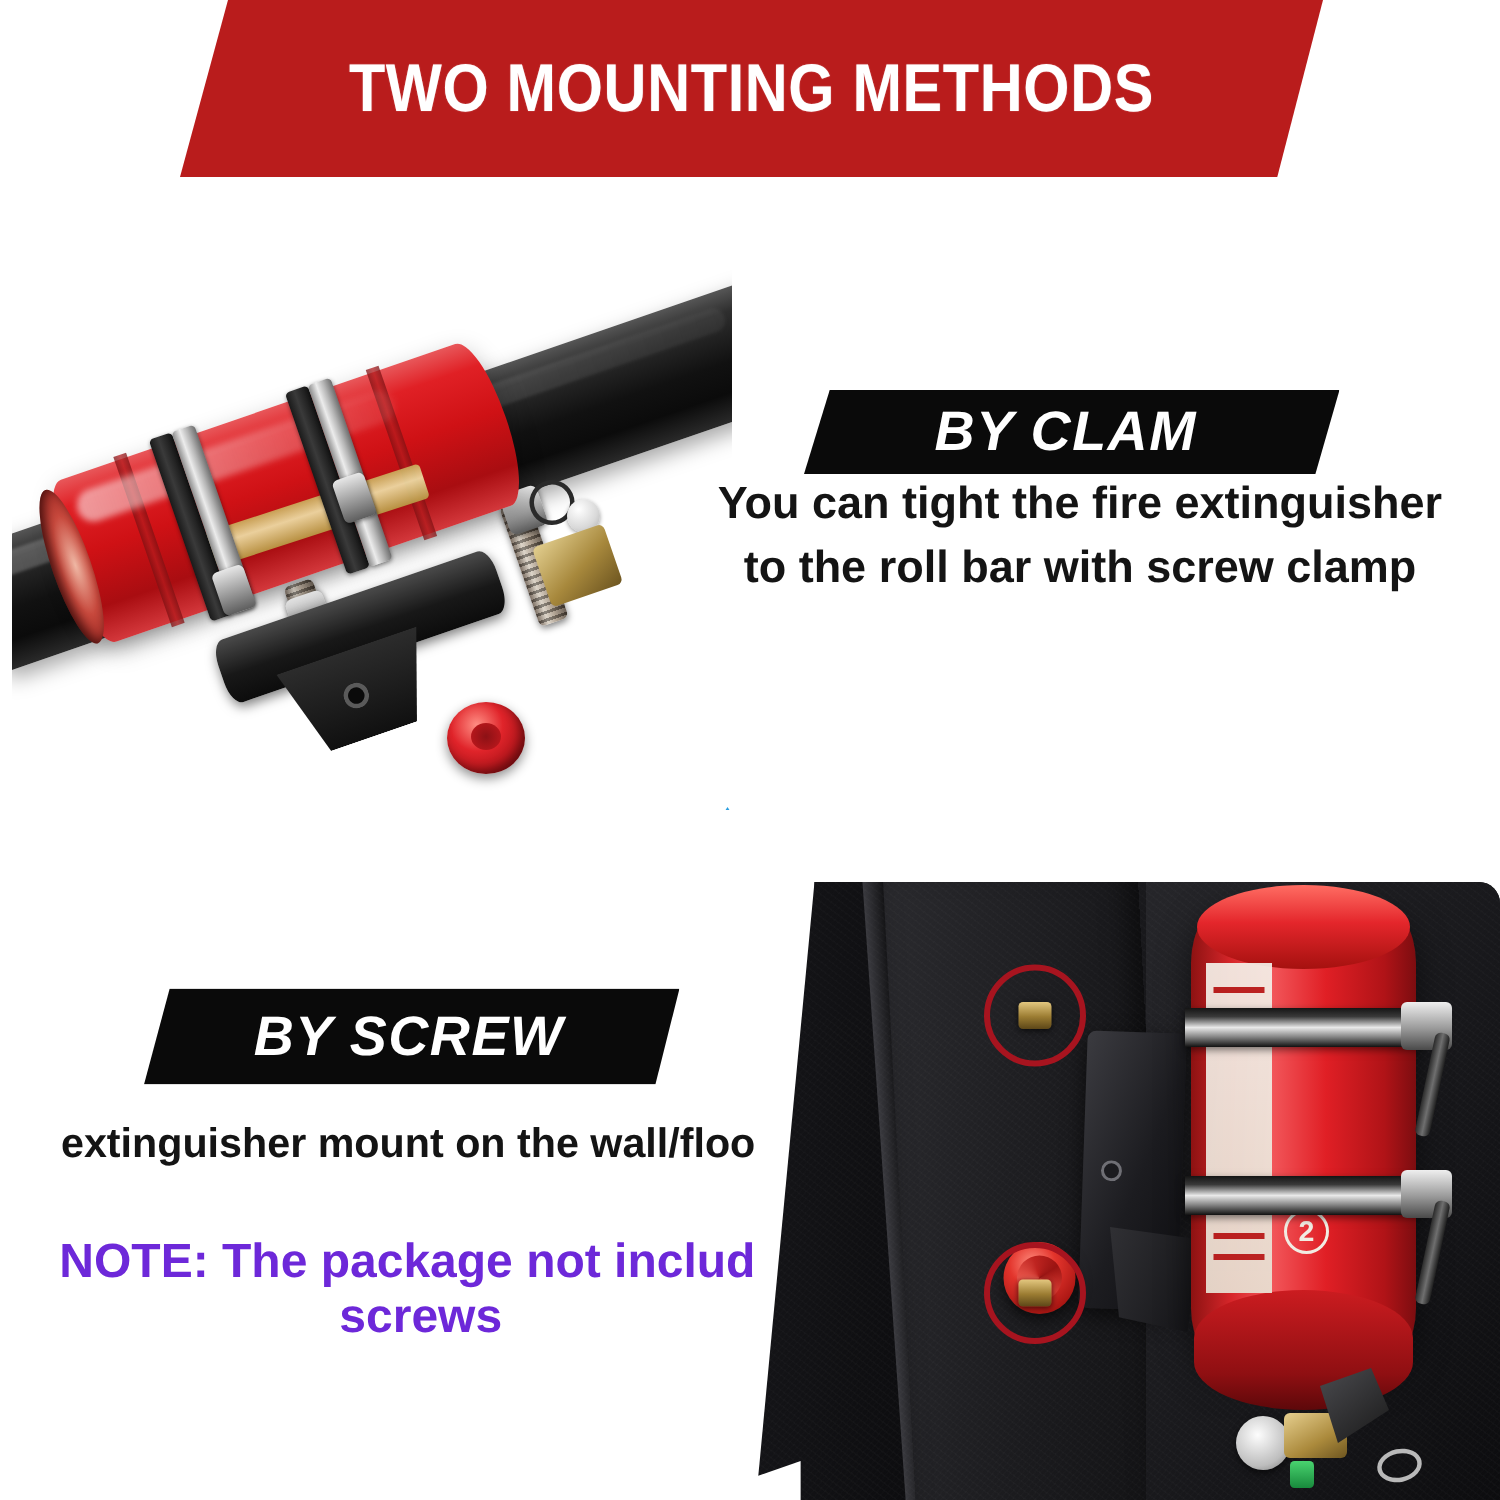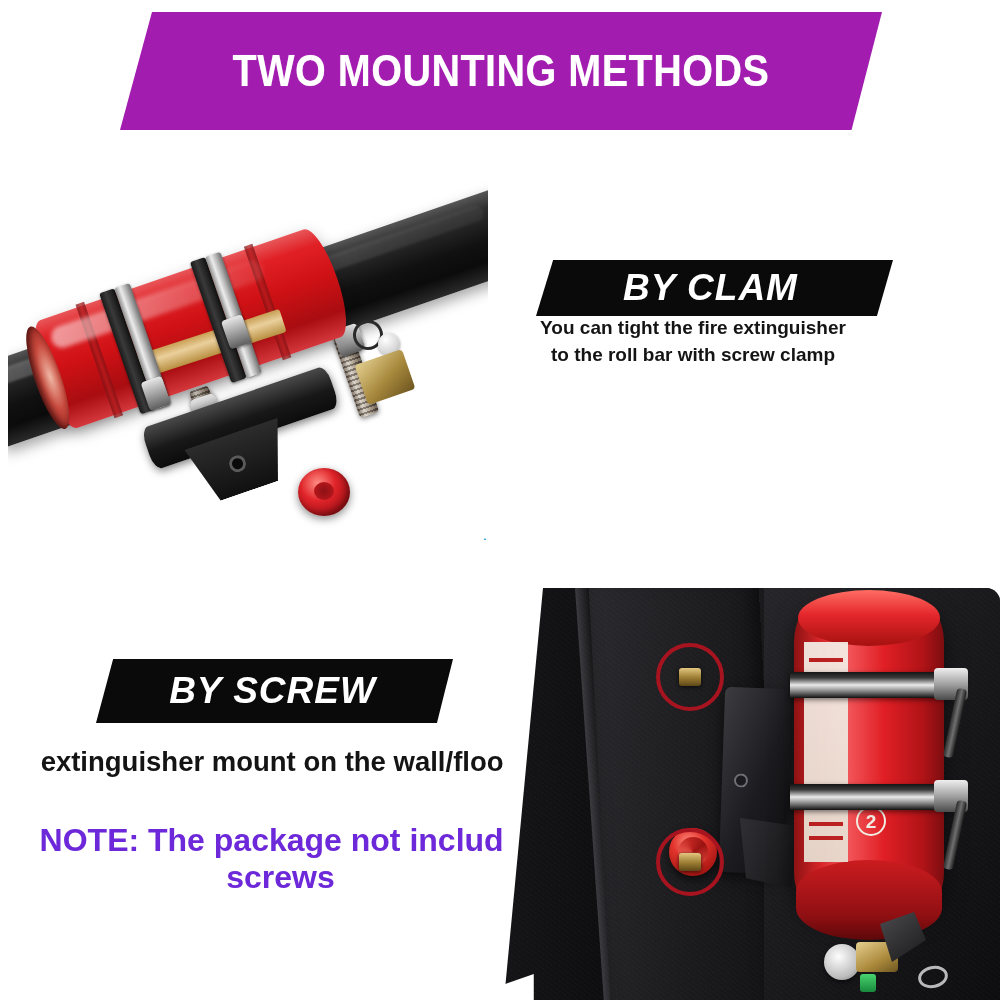--- a/index.html
+++ b/index.html
@@ -4,23 +4,23 @@
 <style>
   * { margin:0; padding:0; box-sizing:border-box; }
   html,body { width:1000px; height:1000px; background:#ffffff;
     font-family:"Liberation Sans", sans-serif; overflow:hidden; }
 
   #page { position:relative; width:1000px; height:1000px; background:#fff; }
 
   
   .header-banner{
     position:absolute; left:120px; top:0px; width:762px; height:118px;
-    background:#a21caf;
+    background:#b91c1c;
     clip-path: polygon(4.2% 0%, 100% 0%, 96.0% 100%, 0% 100%);
-    display:flex; align-items:center; justify-content:center;margin-top:12px;
+    display:flex; align-items:center; justify-content:center;
   }
   .header-title{
     color:#ffffff; font-size:45px; font-weight:bold; letter-spacing:0.5px;
     transform:scaleX(0.88); white-space:nowrap;
     font-family:"Liberation Sans", sans-serif;
     text-shadow:0 0 1px rgba(255,255,255,.4);
   }
 
   
   .black-banner{
@@ -41,21 +41,21 @@
   #banner-screw{
     left:96px; top:659px; width:357px; height:64px;
     clip-path: polygon(4.8% 0%, 100% 0%, 95.5% 100%, 0% 100%);
     justify-content:center;
   }
   #banner-screw .btxt{ transform:translateX(-2px); }
 
   
   .para{ position:absolute; color:#141414; font-weight:bold; text-align:center;
          line-height:1.42; }
-  #clam-text{ left:428px; top:315px; width:530px; font-size:19px; }
+  #clam-text{ left:455px; top:315px; width:530px; font-size:30px; }
   #screw-text{ left:8px; top:742px; width:545px; font-size:27.5px; }
   #note-text{ position:absolute; left:8px; top:822px; width:545px;
               text-align:center; color:#6d28d9; font-weight:bold; font-size:32px; }
 
   
   #photo-clamp{
     position:absolute; left:8px; top:150px; width:480px; height:390px;
     overflow:hidden; background:#ffffff;
   }
   .rollbar{

